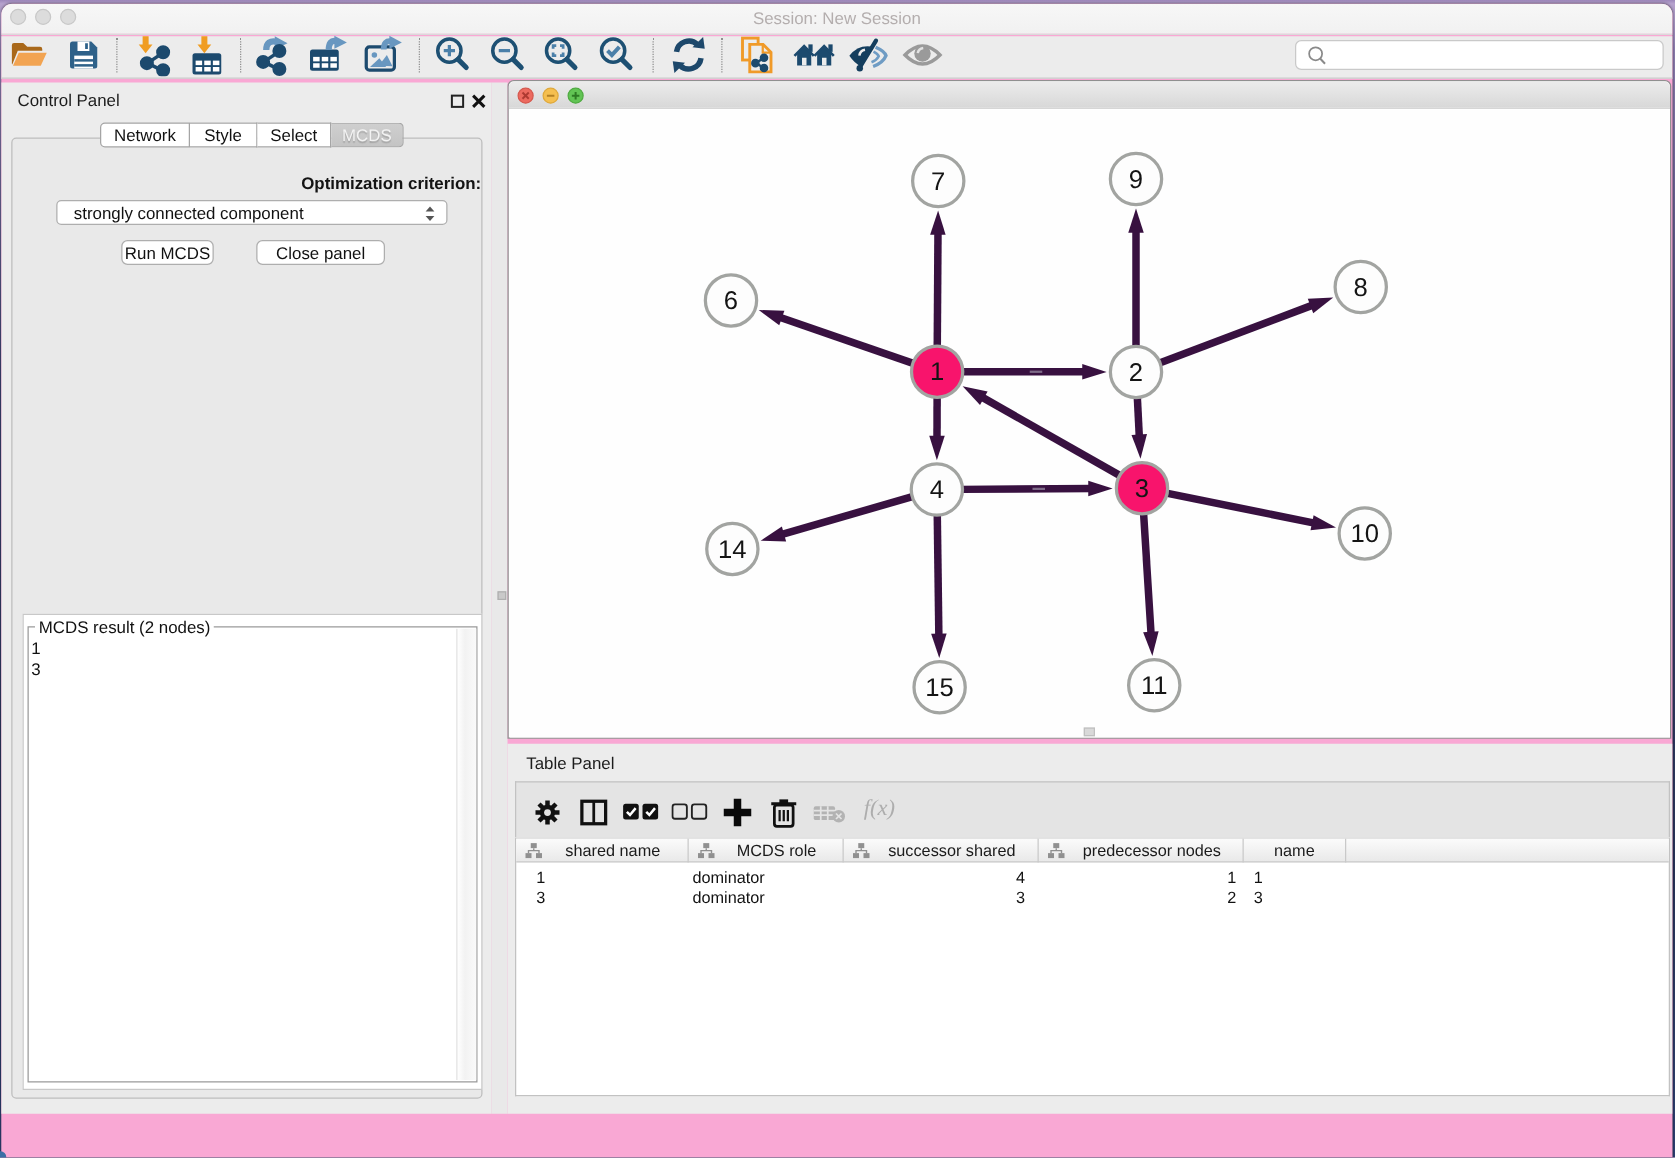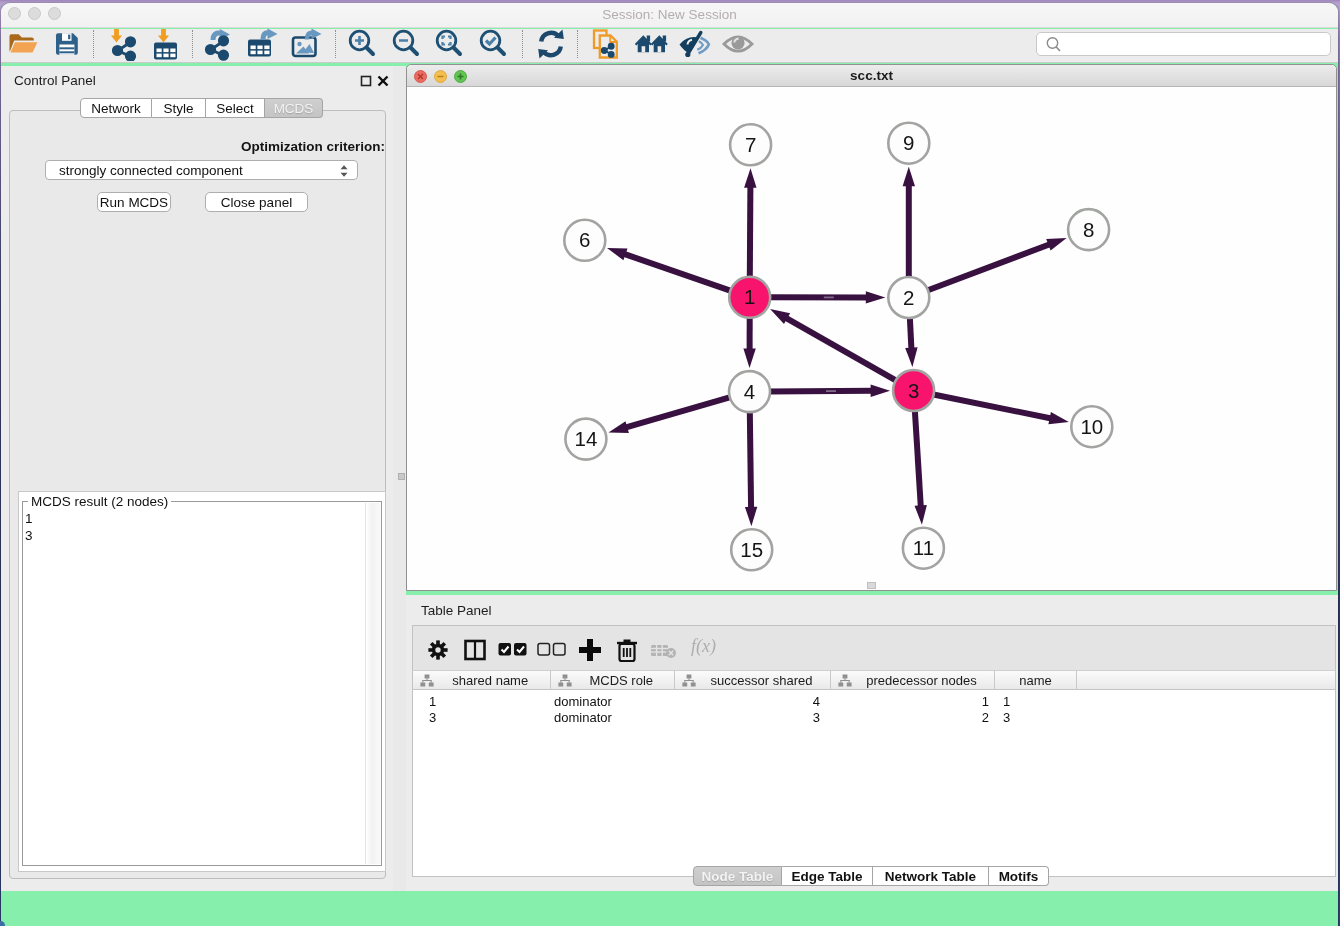--- a/index.html
+++ b/index.html
@@ -1,18 +1,18 @@
 <!DOCTYPE html>
 <html><head>
 <meta charset="utf-8">
 <style>
 * { margin:0; padding:0; box-sizing:border-box; }
 html,body { width:1340px; height:926px; overflow:hidden; font-family:"Liberation Sans",sans-serif; }
 body { background:linear-gradient(180deg,#9d87bb 0,#b6a2cd 3px,#8d7cae 40px,#3c416f 300px,#273257 700px,#2e3f72 926px); position:relative; }
-#win { position:absolute; left:1px; top:3px; width:1337px; height:923px; background:#86efac; border-radius:9px 9px 0 0; box-shadow:0 0 2px rgba(0,0,0,.45); overflow:hidden;padding-left:16px; }
+#win { position:absolute; left:1px; top:3px; width:1337px; height:923px; background:#f9a8d4; border-radius:9px 9px 0 0; box-shadow:0 0 2px rgba(0,0,0,.45); overflow:hidden;padding-left:16px; }
 
 #titlebar { position:absolute; left:0; top:0; width:100%; height:25px; background:linear-gradient(#f7f7f7,#f1f1f1); border-bottom:1px solid #dadada; }
 .tl { position:absolute; top:3.5px; width:13px; height:13px; border-radius:50%; background:#dcdcdc; border:1px solid #c8c8c8; }
 #titletext { position:absolute; top:4px; left:0; width:100%; text-align:center; font-size:13.5px; color:#b4aeae; }
 
 #toolbar { position:absolute; left:0; top:26px; width:100%; height:34px; background:#ececec; border-bottom:1px solid #cacaca; }
 .tbi { position:absolute; top:-2px; width:36px; height:34px; }
 .tsep { position:absolute; top:1px; height:28px; width:0; border-left:1px dotted #8f8f8f; }
 #searchbox { position:absolute; left:1035px; top:3px; width:295px; height:24px; background:#fff; border:1px solid #c9c9c9; border-radius:5px; }
 
@@ -281,21 +281,20 @@
           </svg>
     </div>
     <div class="mac" style="left:46.5px; background:#62c454; border:1px solid #51ab43;">
       <svg width="11" height="11" viewBox="0 0 11 11" style="position:absolute;left:0;top:0">
             <g stroke="#2e7a24" stroke-width="1.6">
               <line x1="2.5" y1="5.5" x2="8.5" y2="5.5"></line>
               <line x1="5.5" y1="2.5" x2="5.5" y2="8.5"></line>
             </g>
           </svg>
     </div>
-    <div id="nettext">scc.txt</div>
   </div>
   <div id="canvas">
   <svg width="928" height="505" viewBox="0 0 928 505">
 <g stroke="#381140" stroke-width="6">
 <line x1="341.8" y1="190.3" x2="342.4" y2="96.8"></line>
 <line x1="323.7" y1="203.1" x2="214.6" y2="165.4"></line>
 <line x1="360.7" y1="209.3" x2="460.8" y2="209.4"></line>
 <line x1="341.7" y1="228.3" x2="341.6" y2="263.6"></line>
 <line x1="500.8" y1="190.5" x2="500.8" y2="95.2"></line>
 <line x1="518.6" y1="202.8" x2="643.2" y2="155.7"></line>
@@ -492,22 +491,16 @@
       <div class="tc" style="left:590px">1</div>
     </div>
     <div class="trow" style="top:39px">
       <div class="tc" style="left:16px">3</div>
       <div class="tc" style="left:141px">dominator</div>
       <div class="tc" style="left:262px;width:145px;text-align:right">3</div>
       <div class="tc" style="left:418px;width:158px;text-align:right">2</div>
       <div class="tc" style="left:590px">3</div>
     </div>
   </div>
-  <div id="btabs">
-    <div class="tab first sel" style="width:89px">Node Table</div>
-    <div class="tab" style="width:91px">Edge Table</div>
-    <div class="tab" style="width:116px">Network Table</div>
-    <div class="tab last" style="width:60px">Motifs</div>
-  </div>
 </div>
 
 </div>
 <div style="position:absolute;left:-4px;top:921px;width:9px;height:9px;border-radius:50%;background:#3b6ea5"></div>
 
 </body></html>

